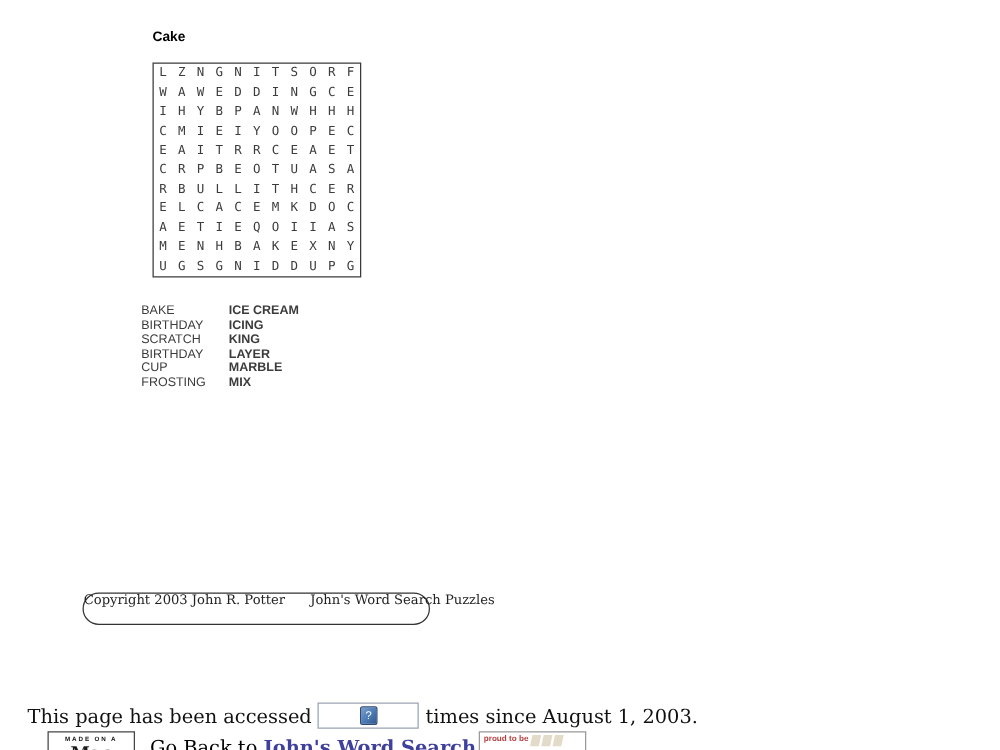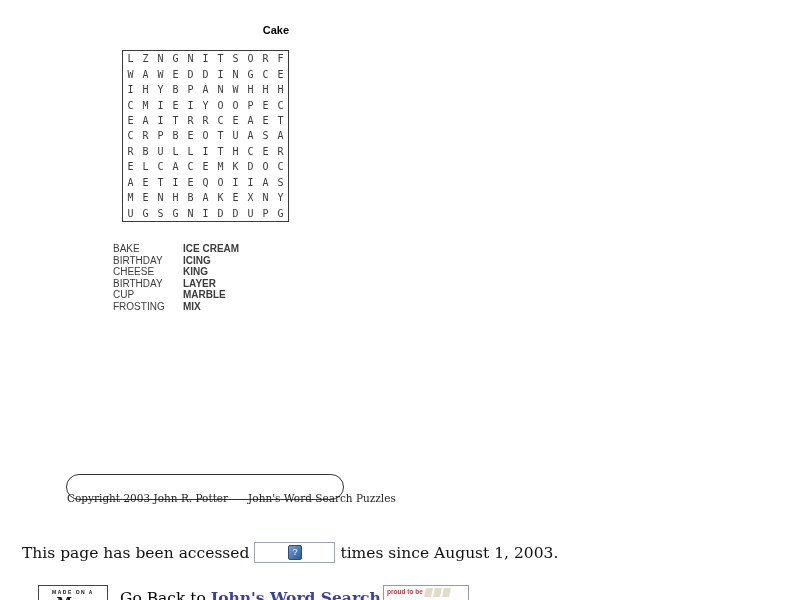--- a/index.html
+++ b/index.html
@@ -1,46 +1,46 @@
 <!DOCTYPE html>
 <html style="--link-color: #3f3f9c; --proud-red: #b94040;"><head>
 <meta charset="utf-8">
 <style>
   html,body{margin:0;padding:0;background:#fff;}
   .page{position:relative;width:800px;height:600px;overflow:hidden;background:#ffffff;
         font-family:"Liberation Sans",sans-serif;}
 
   
-  .title-wrap{position:absolute;left:122px;top:20px;width:167px;text-align:right;}
+  .title-wrap{position:absolute;left:122px;top:20px;width:167px;text-align:left;}
   .title{font-weight:bold;font-size:11px;color:#000;font-family:"Liberation Sans",sans-serif;}
 
   
   .grid{position:absolute;left:122px;top:50px;width:167px;height:172px;
         border:1px solid #3a3a3a;box-sizing:border-box;
         display:grid;grid-template-columns:repeat(11,1fr);grid-auto-rows:1fr;}
   .cell{display:flex;align-items:center;justify-content:center;
         font-size:10px;color:#3c3c3c;font-family:"DejaVu Sans Mono","Liberation Mono",monospace;}
 
   
   .words{position:absolute;left:113px;top:243px;display:flex;}
   .wcol{display:flex;flex-direction:column;}
   .wcol:nth-child(1){width:70px;}
   .wcol:nth-child(2){width:72px;font-weight:bold;}
   .word{font-size:10px;line-height:11.6px;color:#3c3c3c;
         font-family:"Liberation Sans",sans-serif;white-space:nowrap;}
 
   
   .copyright{position:absolute;left:66px;top:474px;width:278px;height:26px;
              border:1px solid #333;border-radius:13px;box-sizing:border-box;
-             text-align:center;padding-top:18px;}
+             text-align:center;padding-top:0;}
   .copyright div{font-size:10.5px;line-height:11px;color:#222;white-space:pre;
                  font-family:"DejaVu Serif","Liberation Serif",serif;}
 
   
-  .counter-line{position:absolute;left:22px;top:542px;display:flex;align-items:center;gap:5px;
+  .counter-line{position:absolute;left:22px;top:562px;display:flex;align-items:center;gap:5px;
                 font-size:15.5px;color:#111;
                 font-family:"DejaVu Serif","Liberation Serif",serif;}
   .counter-box{display:inline-flex;width:79px;height:19px;border:1px solid #9aa4b4;
                background:#fff;align-items:center;justify-content:center;}
   .broken-icon{display:inline-block;width:12px;height:13px;border:1px solid #2b4a77;
                background:linear-gradient(135deg,#7d9fca 0%,#4a7ab5 55%,#35598c 100%);
                color:#fff;font-size:9px;line-height:13px;text-align:center;border-radius:2px;
                font-family:"Liberation Sans",sans-serif;}
 
   
@@ -193,21 +193,21 @@
       <span class="cell">D</span>
       <span class="cell">U</span>
       <span class="cell">P</span>
       <span class="cell">G</span>
     </div>
 
   <div class="words" id="words">
       <div class="wcol">
         <div class="word">BAKE</div>
         <div class="word">BIRTHDAY</div>
-        <div class="word">CHEESE</div>
+        <div class="word">SCRATCH</div>
         <div class="word">BIRTHDAY</div>
         <div class="word">CUP</div>
         <div class="word">FROSTING</div>
       </div>
       <div class="wcol">
         <div class="word">ICE CREAM</div>
         <div class="word">ICING</div>
         <div class="word">KING</div>
         <div class="word">LAYER</div>
         <div class="word">MARBLE</div>

